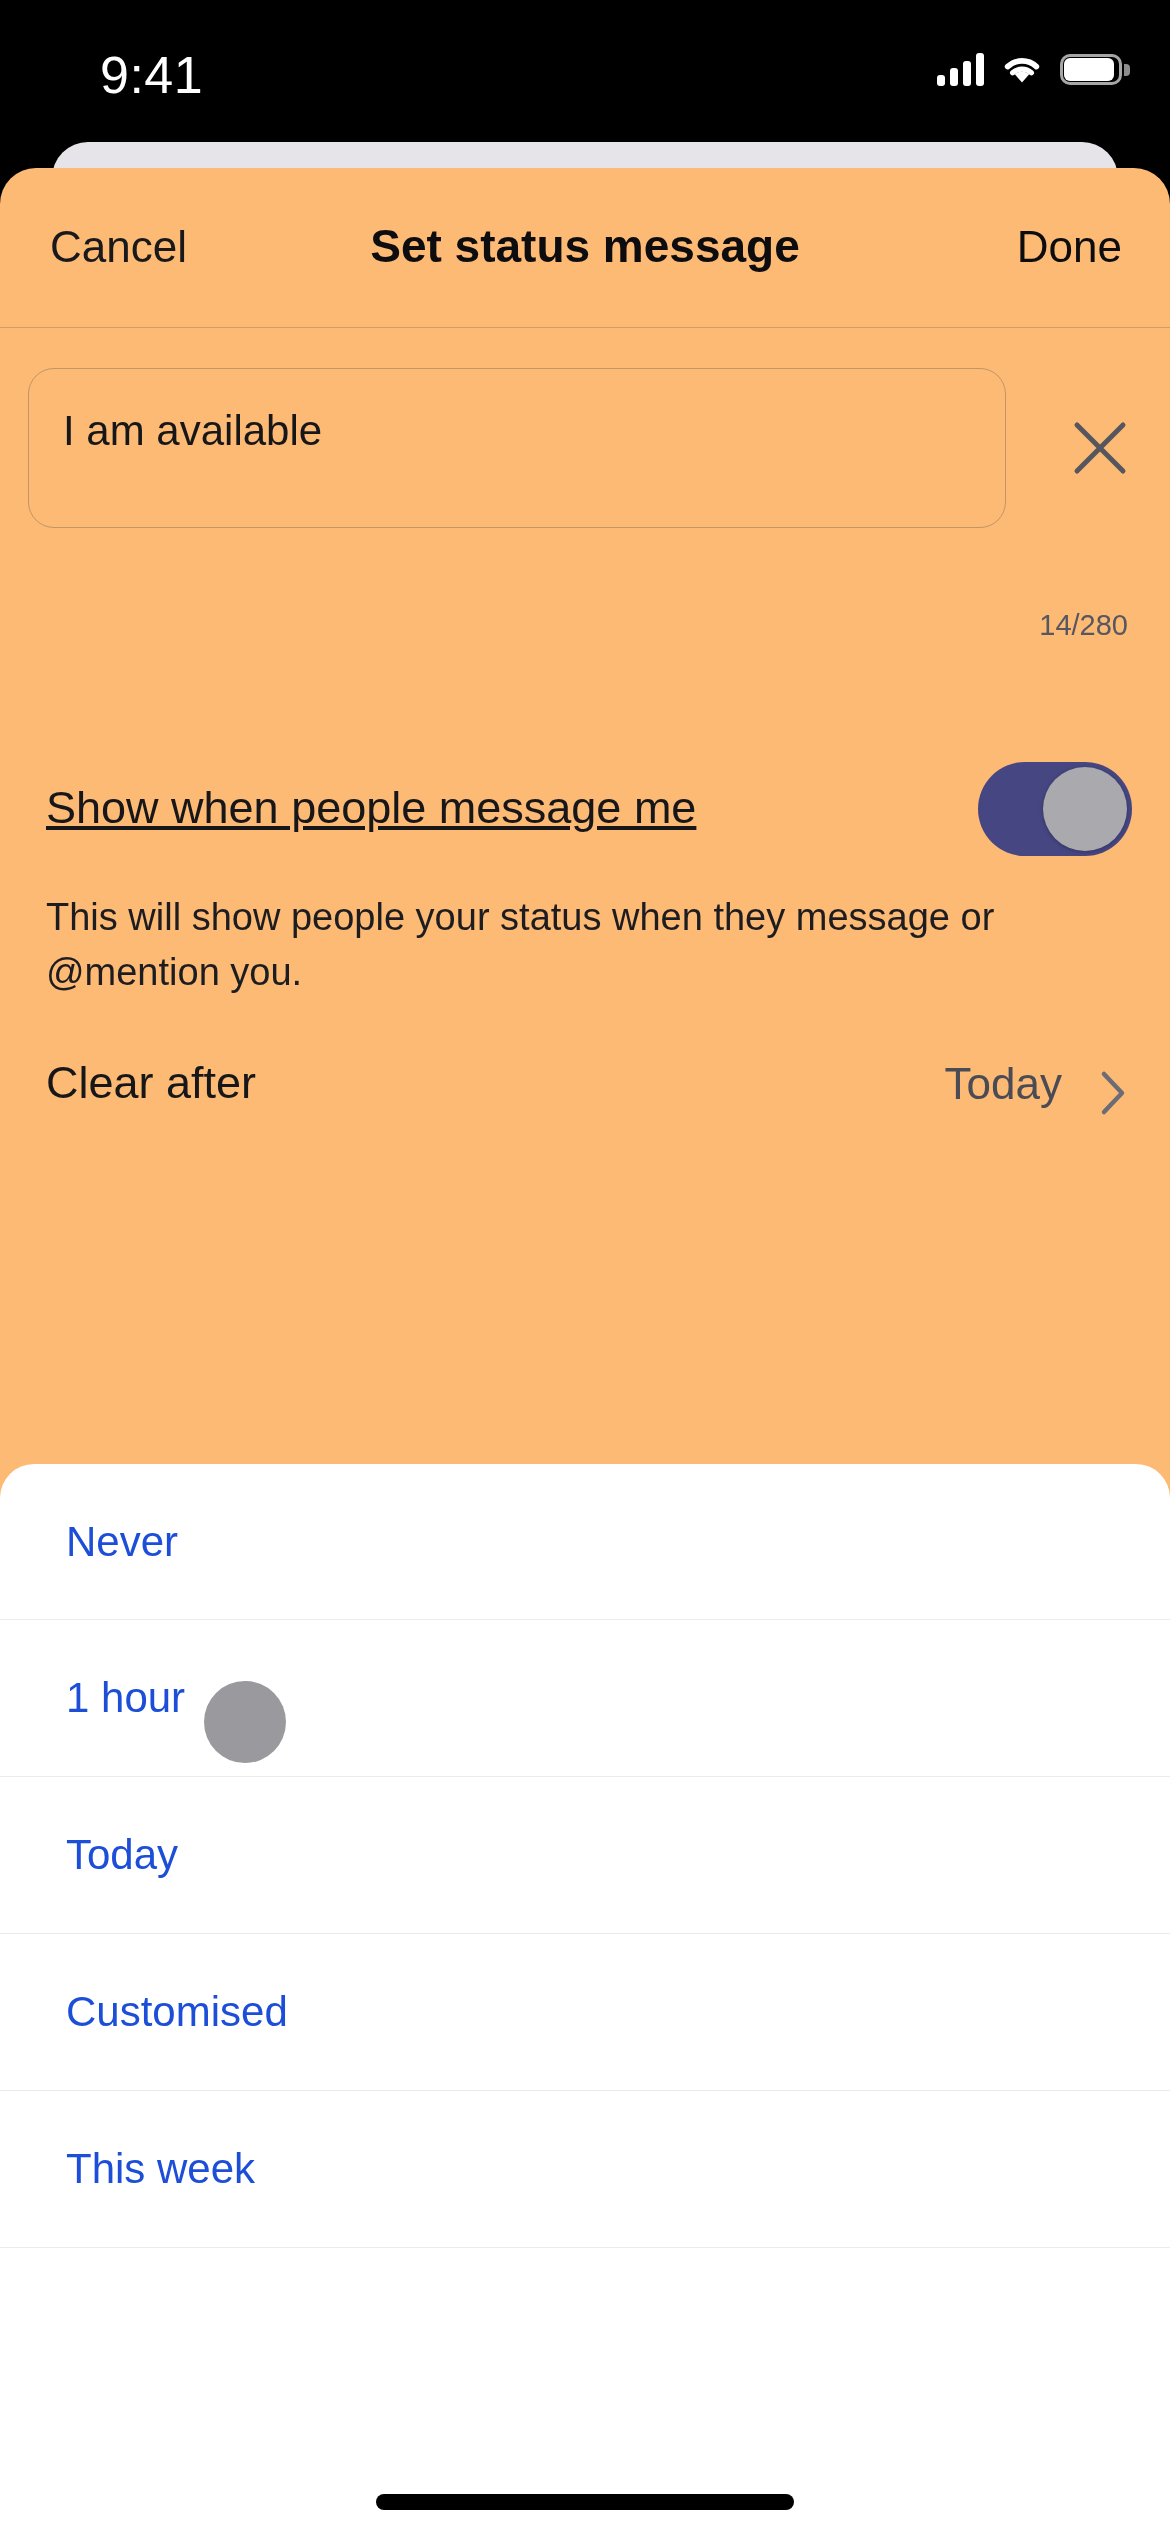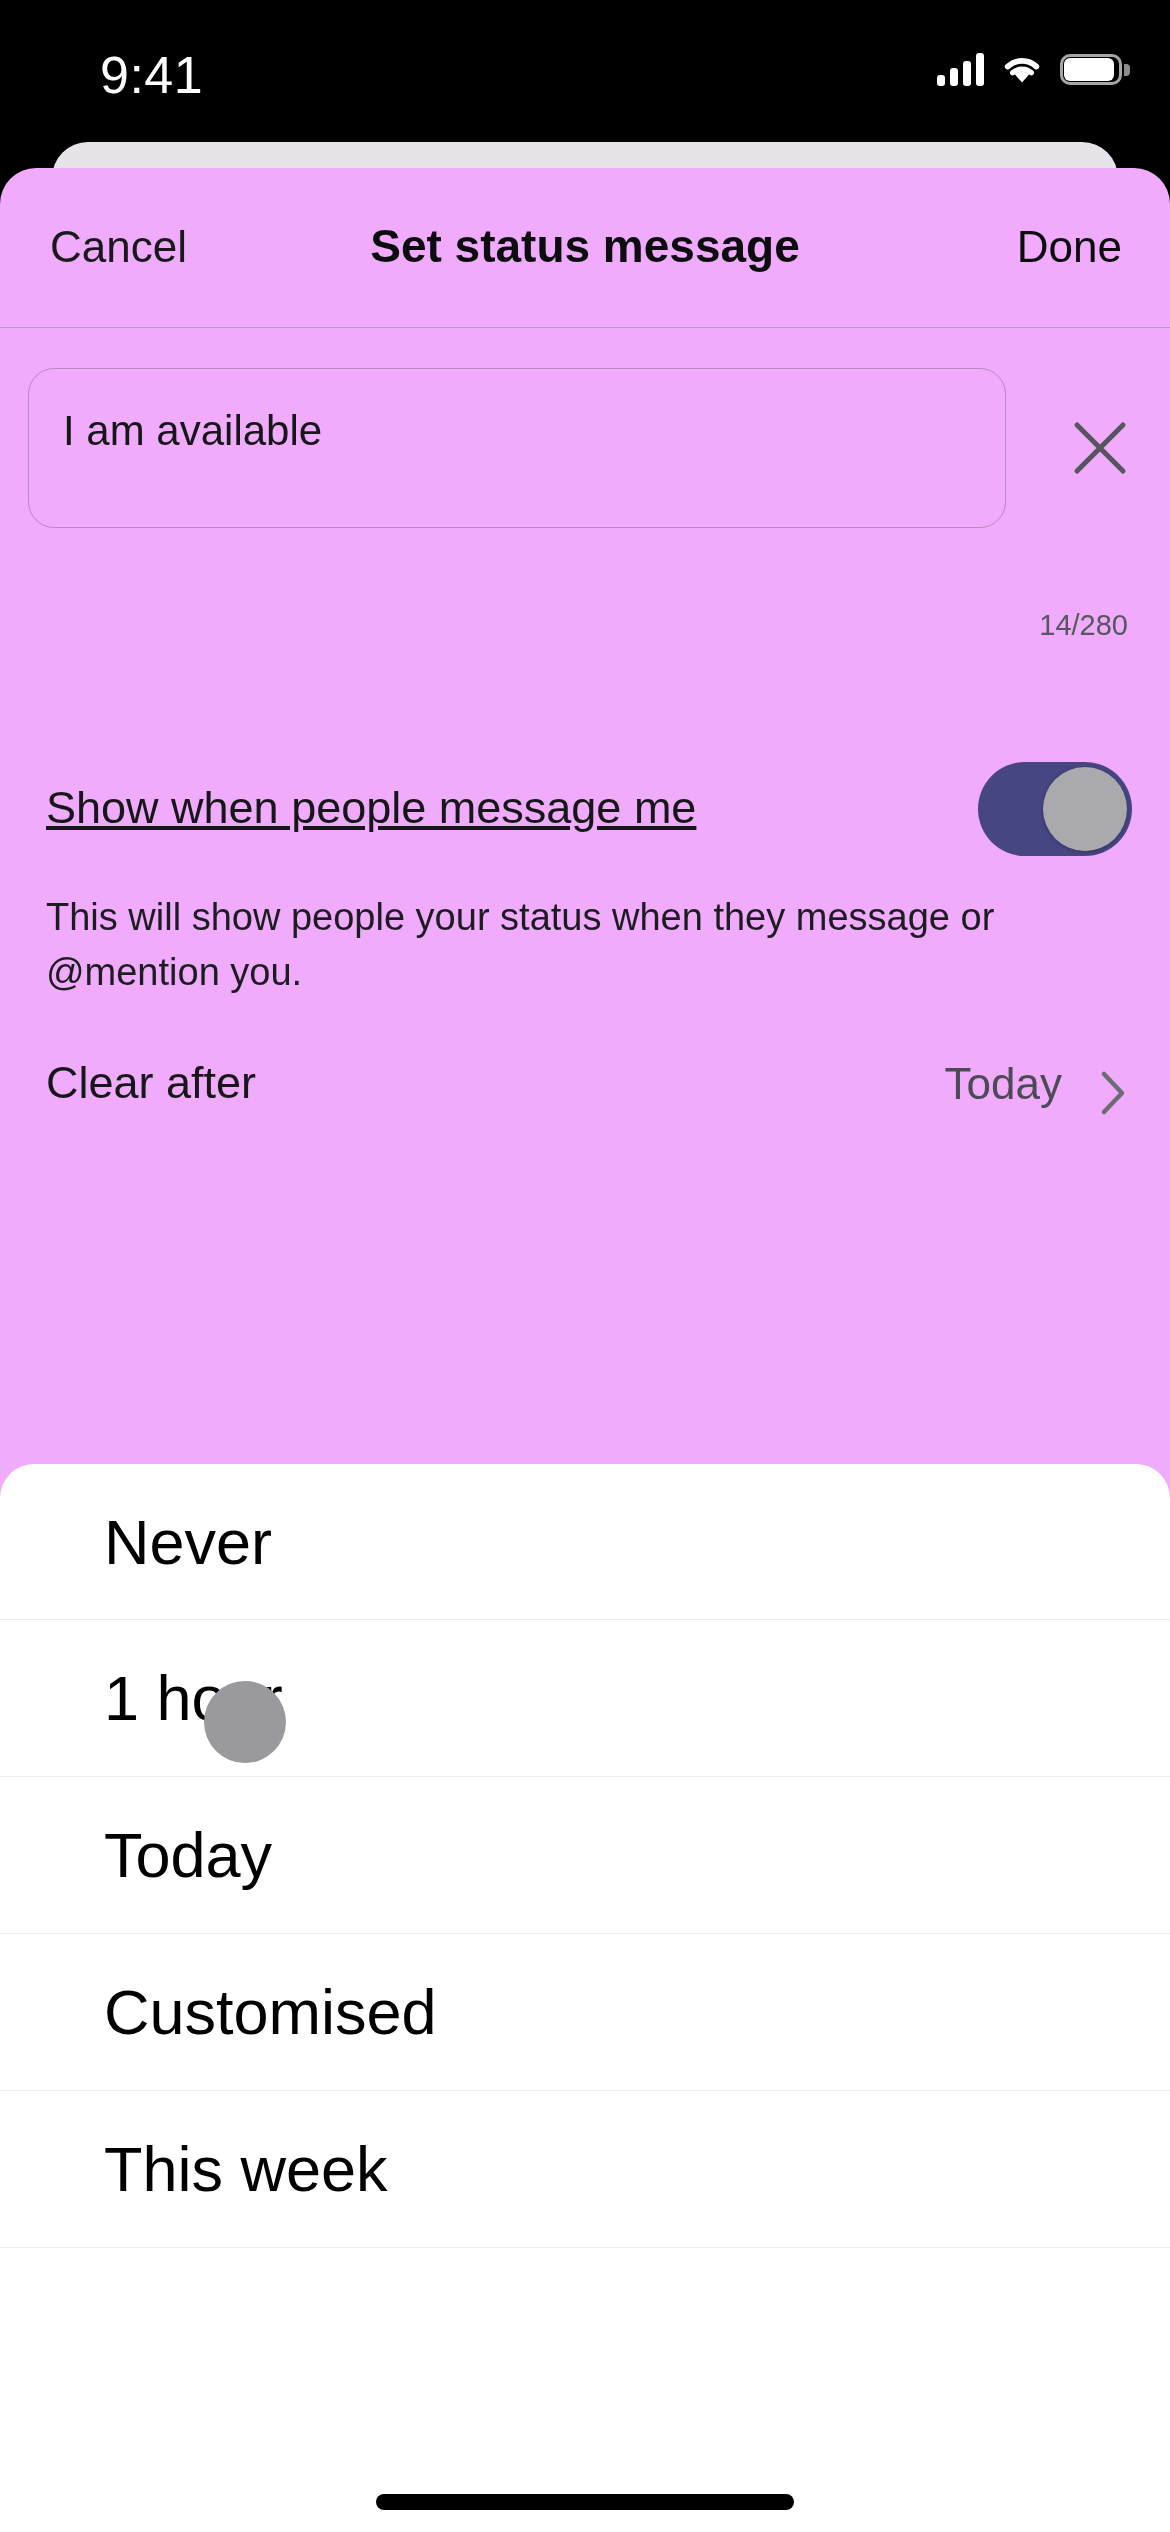--- a/index.html
+++ b/index.html
@@ -69,21 +69,21 @@
     height:120px;
     background:#e6e4e8;
     border-radius:36px 36px 0 0;
     z-index:5;
   }
 
   
   .modal {
     position:absolute;
     left:0; right:0; top:168px; bottom:0;
-    background:#f0abfc;
+    background:#fdba74;
     border-radius:36px 36px 0 0;
     z-index:10;
     overflow:hidden;
   }
 
   .nav-bar {
     position:relative;
     height:160px;
     border-bottom:1.5px solid rgba(0,0,0,0.16);
   }
@@ -223,23 +223,23 @@
   }
   .sheet-item {
     position:relative;
     height:157px;
     border-bottom:1.5px solid #ececed;
     display:flex;
     align-items:center;
   }
   .sheet-item:first-child { height:156px; }
   .sheet-item-label {
-    margin-left:104px;
-    font-size:63px;
-    color:#000000;
+    margin-left:66px;
+    font-size:42px;
+    color:#1d4ed8;
     line-height:60px;
   }
 
   
   .touch-cursor {
     position:absolute;
     left:204px; top:1681px;
     width:82px; height:82px;
     border-radius:50%;
     background:#9a9a9e;

